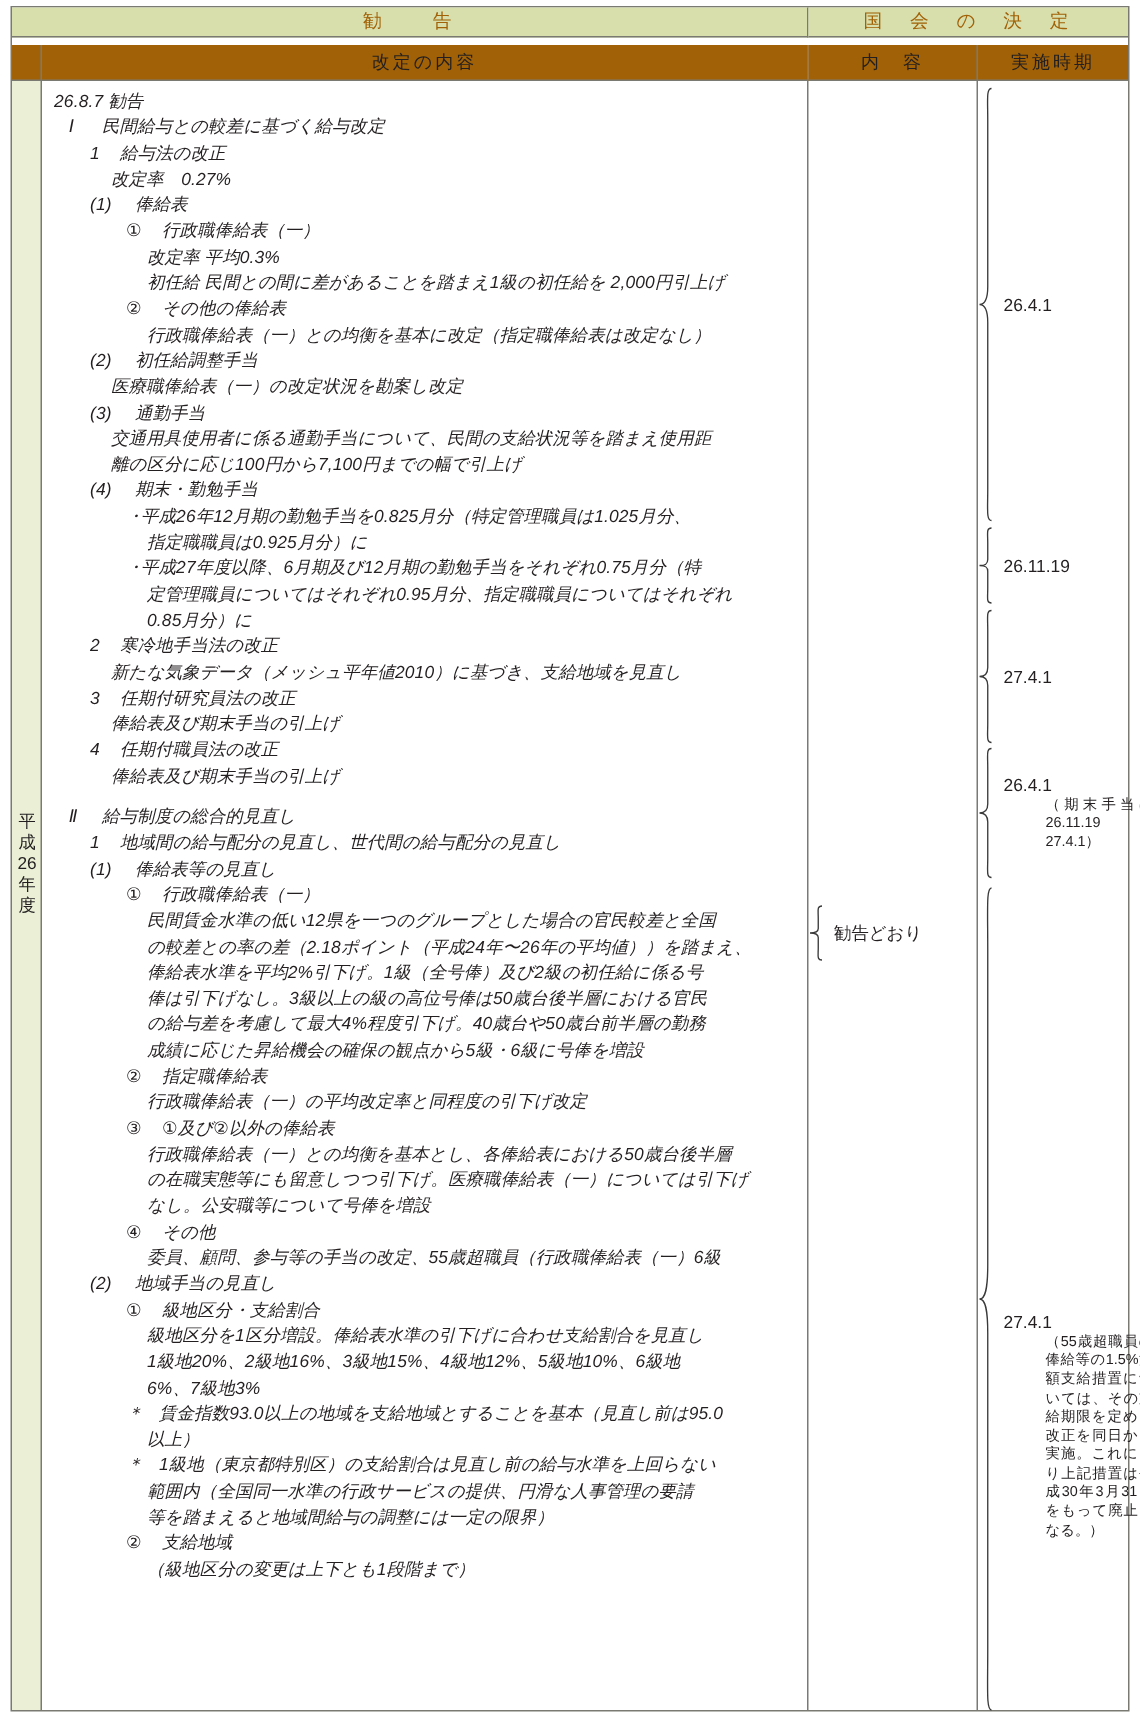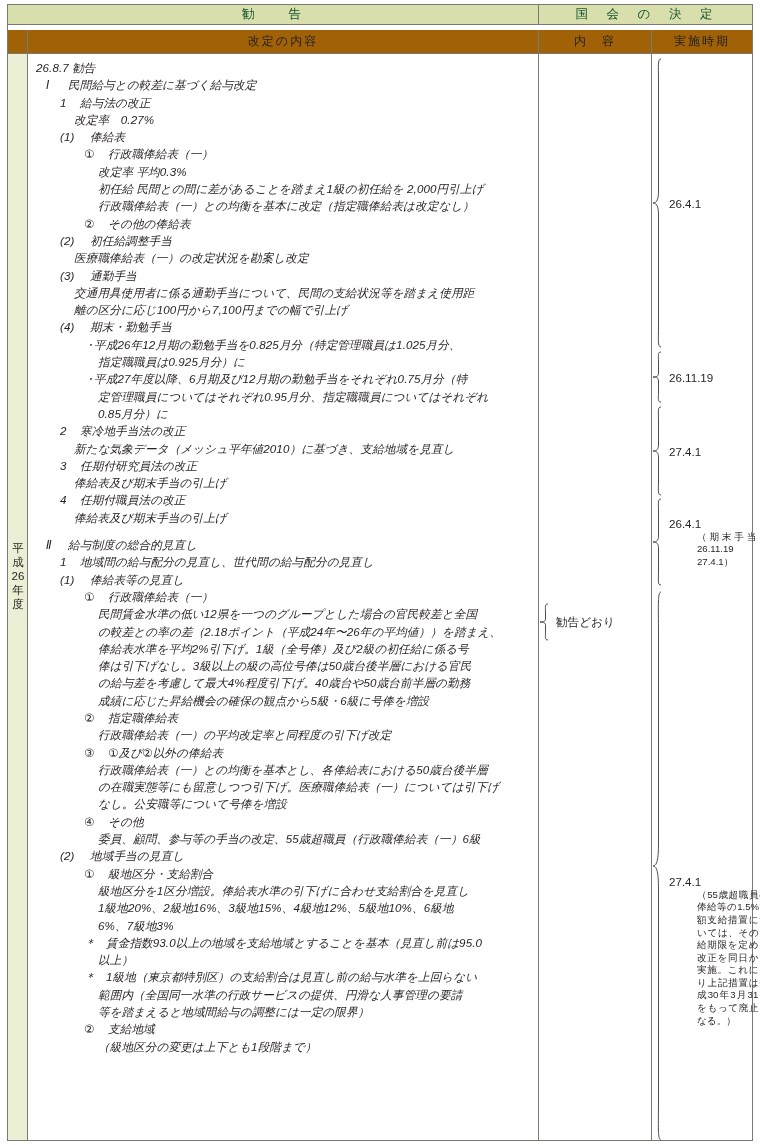--- a/index.html
+++ b/index.html
@@ -41,21 +41,21 @@
     top: 0;
     height: 20px;
     background: #d8dfad;
     box-sizing: border-box;
     border-bottom: 1.2px solid #7a7a72;
     display: flex;
     align-items: center;
     justify-content: center;
     font-size: 12.5px;
     letter-spacing: 3px;
-    color: #14532d;
+    color: #a16207;
   }
   .hdr1 .c-kankoku { left: 0; width: 531px; border-right: 1.2px solid #7a7a72; }
   .hdr1 .c-kokkai  { left: 531px; width: 213px; }
 
   
   .hdr2 {
     position: absolute;
     left: 0; top: 25px;
     width: 100%;
     height: 24px;
@@ -221,22 +221,22 @@
 
       <div class="content" id="content-col">
           <div class="ln i0"><span>26.8.7 勧告</span></div>
           <div class="ln i1"><span class="mark" style="width: 22px; display: inline-block;">Ⅰ</span><span>民間給与との較差に基づく給与改定</span></div>
           <div class="ln i2"><span class="mark" style="width: 20px; display: inline-block;">1</span><span>給与法の改正</span></div>
           <div class="ln i3"><span>改定率　0.27%</span></div>
           <div class="ln i2"><span class="mark" style="width: 30px; display: inline-block;">(1)</span><span>俸給表</span></div>
           <div class="ln i4"><span class="mark" style="width: 24px; display: inline-block;">①</span><span>行政職俸給表（一）</span></div>
           <div class="ln i5"><span>改定率 平均0.3%</span></div>
           <div class="ln i5"><span>初任給 民間との間に差があることを踏まえ1級の初任給を 2,000円引上げ</span></div>
+          <div class="ln i4"><span class="mark" style="width: 24px; display: inline-block;">②</span><span>その他の俸給表</span></div>
           <div class="ln i5"><span>行政職俸給表（一）との均衡を基本に改定（指定職俸給表は改定なし）</span></div>
-          <div class="ln i4"><span class="mark" style="width: 24px; display: inline-block;">②</span><span>その他の俸給表</span></div>
           <div class="ln i2"><span class="mark" style="width: 30px; display: inline-block;">(2)</span><span>初任給調整手当</span></div>
           <div class="ln i3"><span>医療職俸給表（一）の改定状況を勘案し改定</span></div>
           <div class="ln i2"><span class="mark" style="width: 30px; display: inline-block;">(3)</span><span>通勤手当</span></div>
           <div class="ln i3"><span>交通用具使用者に係る通勤手当について、民間の支給状況等を踏まえ使用距</span></div>
           <div class="ln i3"><span>離の区分に応じ100円から7,100円までの幅で引上げ</span></div>
           <div class="ln i2"><span class="mark" style="width: 30px; display: inline-block;">(4)</span><span>期末・勤勉手当</span></div>
           <div class="ln i4"><span class="mark" style="width: 10px; display: inline-block;">・</span><span>平成26年12月期の勤勉手当を0.825月分（特定管理職員は1.025月分、</span></div>
           <div class="ln i5"><span>指定職職員は0.925月分）に</span></div>
           <div class="ln i4"><span class="mark" style="width: 10px; display: inline-block;">・</span><span>平成27年度以降、6月期及び12月期の勤勉手当をそれぞれ0.75月分（特</span></div>
           <div class="ln i5"><span>定管理職員についてはそれぞれ0.95月分、指定職職員についてはそれぞれ</span></div>

